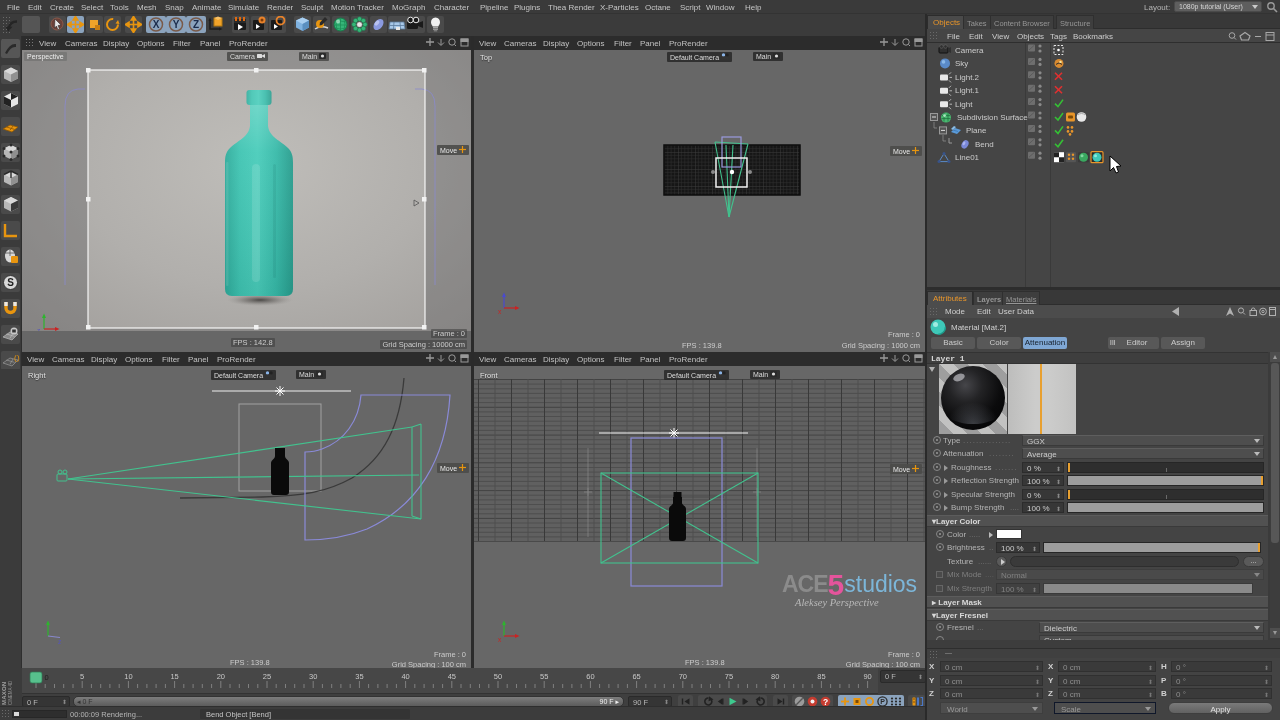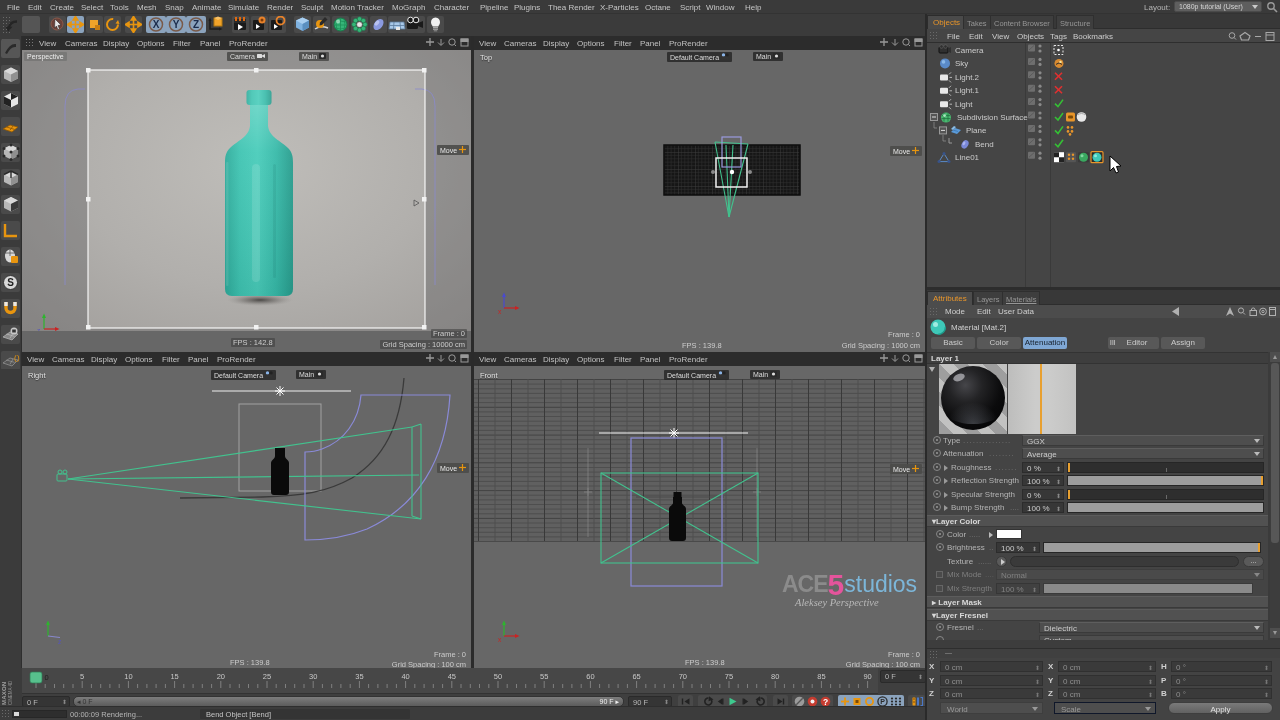--- a/index.html
+++ b/index.html
@@ -1089,21 +1089,21 @@
             <circle cx="41.5" cy="3.5" r="1.5" fill="#90e8dc"></circle>
 </g>
 
 <path d="M183,113 L183,128 L186.5,124.5 L189,130 L191.5,129 L189.5,123.5 L194,123 Z" fill="#fff" stroke="#000" stroke-width="1"></path>
 </svg>
 </div>
 
 <div class="ab" style="left:0;top:273px;width:353px;height:3px;background:#2d2d2d;"></div>
 <div class="ab" style="left:0;top:276px;width:353px;height:15px;background:#383838;border-bottom:1px solid #2d2d2d;font-size:8px;">
 <div class="ab" style="left:0px;top:1px;height:14px;padding:2px 5px 0;background:#4c4c4c;border:1px solid #2c2c2c;border-bottom:none;color:#e8952a;">Attributes</div>
-<div class="ab" style="left:46px;top:1px;height:14px;padding:2.5px 3px 0;background:#3e3e3e;border:1px solid #2f2f2f;border-bottom:none;color:#969696;font-size:7.5px;">Layers</div>
+<div class="ab" style="left:46px;top:1px;height:14px;padding:2.5px 3px 0;background:#3e3e3e;border:1px solid #2f2f2f;border-bottom:none;color:#969696;font-size:7.5px;font-weight:bold;">Layers</div>
 <div class="ab" style="left:75px;top:1px;height:14px;padding:2.5px 3px 0;background:#3e3e3e;border:1px solid #2f2f2f;border-bottom:none;color:#969696;font-size:7.5px;text-decoration:underline;">Materials</div>
 </div>
 <div class="ab" style="left:0;top:291px;width:353px;height:13px;background:#4c4c4c;font-size:8px;color:#cfcfcf;">
 <div class="ab grip" style="left:2px;top:2px;width:10px;height:9px;"></div>
 <span class="ab" style="left:18px;top:2px">Mode</span>
         <span class="ab" style="left:50px;top:2px">Edit</span>
         <span class="ab" style="left:71px;top:2px">User Data</span>
 <svg class="ab" style="right:4px;top:1px" width="105" height="11" viewBox="0 0 105 11">
           <g fill="#b0b0b0" stroke="none">
             <path d="M8,1 L8,10 L1,5.5 Z"></path>
@@ -1130,21 +1130,21 @@
 <span class="ab" style="left:24px;top:5px;font-size:8px;color:#d0d0d0;">Material [Mat.2]</span>
 </div>
 <div class="ab" style="left:0;top:322px;width:353px;height:16px;background:#444444;font-size:8px;text-align:center;color:#cccccc;">
 <div class="ab" style="left:4px;top:1px;width:44px;height:12px;background:#585858;border-radius:2px;padding-top:1px;">Basic</div>
 <div class="ab" style="left:50px;top:1px;width:44px;height:12px;background:#585858;border-radius:2px;padding-top:1px;">Color</div>
 <div class="ab" style="left:96px;top:1px;width:44px;height:12px;background:#7fa7d4;border-radius:2px;padding-top:1px;color:#16202c;">Attenuation</div>
 <div class="ab" style="left:142px;top:1px;width:44px;height:12px;background:#585858;border-radius:2px;padding-top:1px;margin-left:39px;">Illumination</div>
 <div class="ab" style="left:188px;top:1px;width:44px;height:12px;background:#585858;border-radius:2px;padding-top:1px;">Editor</div>
 <div class="ab" style="left:234px;top:1px;width:44px;height:12px;background:#585858;border-radius:2px;padding-top:1px;">Assign</div>
 </div>
-<div class="ab" style="left:0;top:338px;width:341px;height:12px;background:#3e3e3e;border-top:1px solid #333;border-bottom:1px solid #333;">
+<div class="ab" style="left:0;top:338px;width:341px;height:12px;background:#3e3e3e;border-top:1px solid #333;border-bottom:1px solid #333;font-family:Liberation Mono, monospace;">
         <span class="ab" style="left:4px;top:1px;font-size:8px;font-weight:bold;color:#d8d8d8;">Layer 1</span>
       </div>
 <div class="ab" style="left:0;top:350px;width:341px;height:70px;background:#444444;">
 <div class="ab" style="left:2px;top:3px;width:0;height:0;border-left:3.5px solid transparent;border-right:3.5px solid transparent;border-top:5px solid #b0b0b0;"></div>
 <div class="ab" style="left:12px;top:0;width:68px;height:70px;background:repeating-linear-gradient(45deg,#9e9e9e 0 10px,#c2c2c1 10px 20px);overflow:hidden;">
 <div class="ab" style="left:2px;top:2px;width:64px;height:64px;border-radius:50%;background:radial-gradient(circle at 38% 30%,#46464a 0%,#232325 28%,#0b0b0c 60%,#010102 100%);"></div>
 <div class="ab" style="left:14px;top:10px;width:12px;height:7px;border-radius:50%;background:rgba(230,230,235,0.55);transform:rotate(-20deg);"></div>
 <div class="ab" style="left:8px;top:38px;width:52px;height:22px;border-radius:50%;background:radial-gradient(ellipse at 50% 100%,rgba(120,125,135,0.45),rgba(0,0,0,0) 70%);"></div>
 </div>
 <div class="ab" style="left:81px;top:0;width:68px;height:70px;background:linear-gradient(to right,#bdbdbc,#cccccb 40%,#cccccb 60%,#c2c2c1);">

